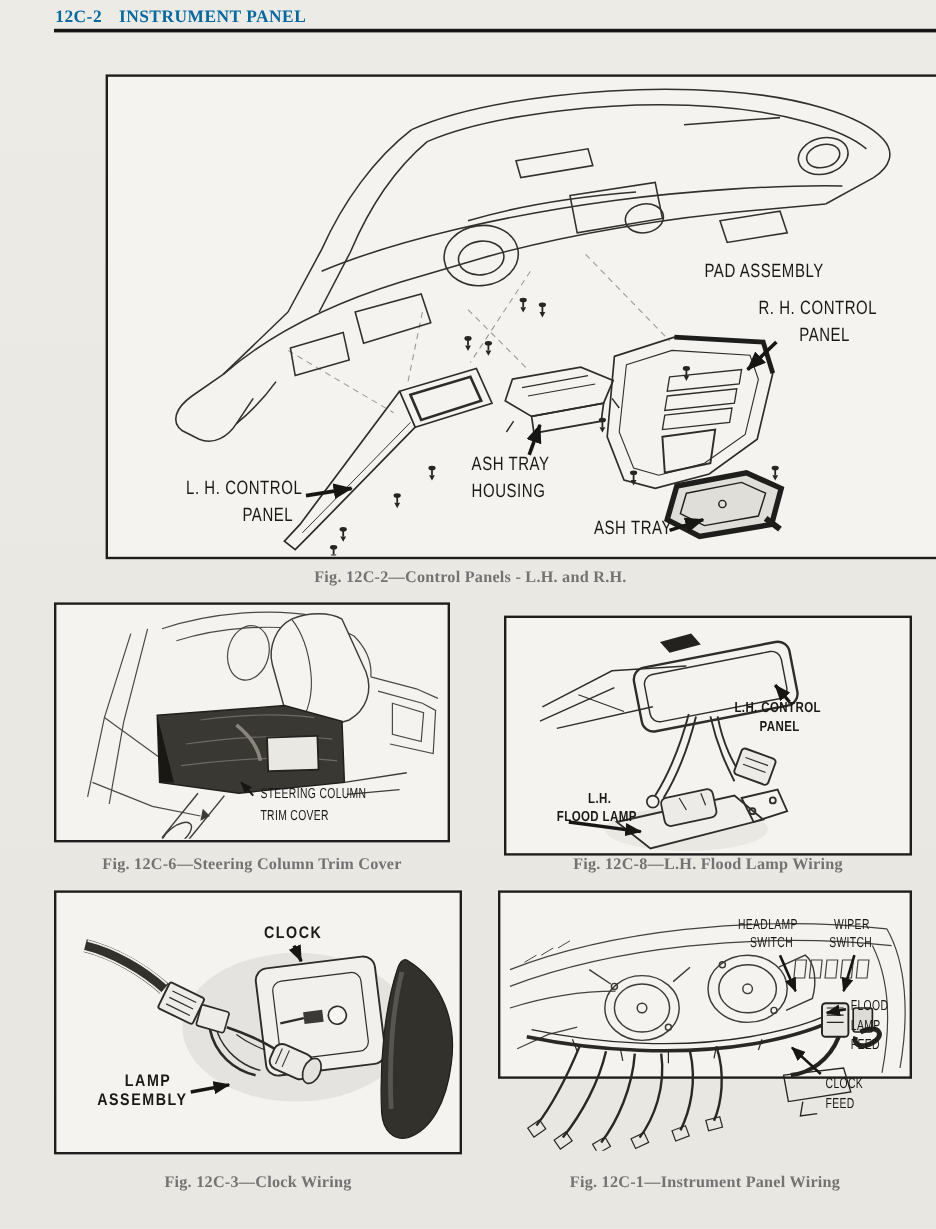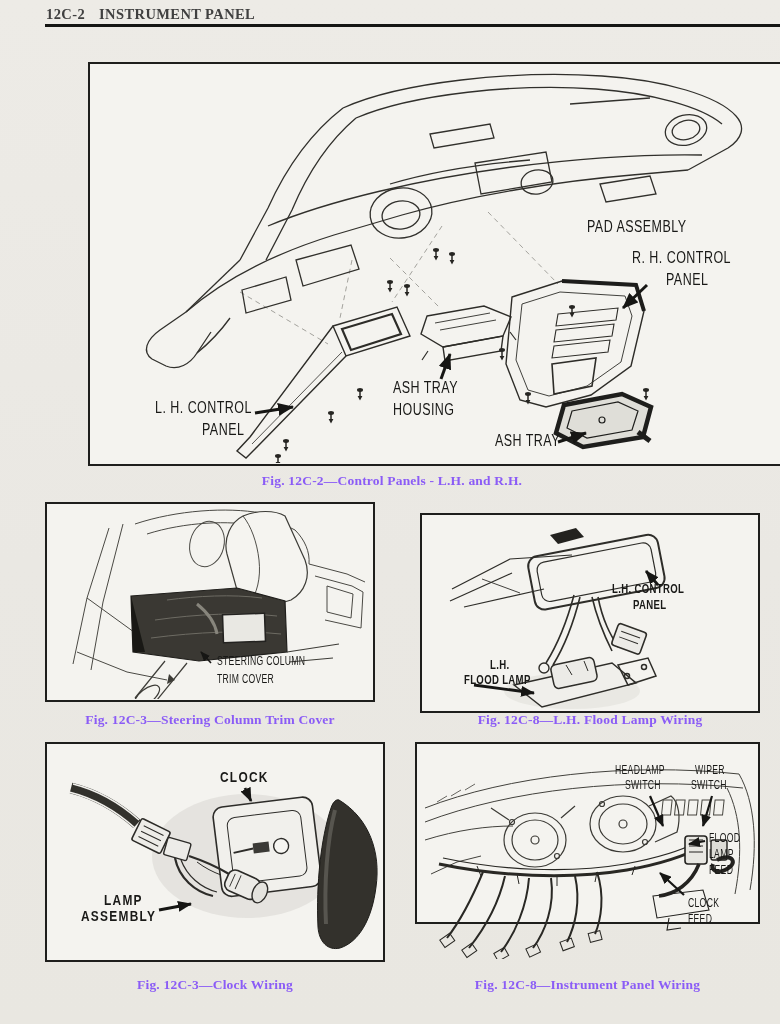--- a/index.html
+++ b/index.html
@@ -4,31 +4,31 @@
 <style>
   html,body{margin:0;padding:0;}
   body{
     width:780px;height:1024px;position:relative;overflow:hidden;
     background:linear-gradient(180deg,#edebe6 0%,#eae8e3 55%,#e9e7e1 100%);
     font-family:"Liberation Sans",sans-serif;color:#1c1c1a;
   }
   .hdr{
     position:absolute;left:46px;top:6px;
     font-family:"Liberation Serif",serif;font-weight:700;font-size:14.5px;
-    letter-spacing:0.4px;color:#404040;white-space:nowrap;
+    letter-spacing:0.4px;color:#0369a1;white-space:nowrap;
   }
   .hdr .code{margin-right:14px;}
   .hdr-rule{position:absolute;left:45px;top:24px;width:735px;height:2.6px;background:#151513;}
   .figbox{
     position:absolute;background:#f4f3ef;border:2.5px solid #1e1e1c;box-sizing:border-box;
   }
   .figbox svg{position:absolute;left:0;top:0;}
   .caption{
     position:absolute;font-family:"Liberation Serif",serif;font-weight:700;
-    font-size:13.5px;color:#8b5cf6;text-align:center;letter-spacing:0.2px;white-space:nowrap;
+    font-size:13.5px;color:#737373;text-align:center;letter-spacing:0.2px;white-space:nowrap;
   }
   .fl{position:absolute;line-height:1;white-space:nowrap;color:#191917;transform-origin:left top;}
   .fl-lg{font-size:16px;letter-spacing:0.6px;transform:scaleX(0.78);}
   .fl-sm{font-size:12px;letter-spacing:0.4px;transform:scaleX(0.72);}
   .fl-b{font-size:12px;font-weight:700;letter-spacing:0.4px;transform:scaleX(0.8);}
   .fl-clk{font-size:14px;font-weight:700;letter-spacing:1.5px;transform:scaleX(0.85);}
 </style>
 </head>
 <body>
 
@@ -180,21 +180,21 @@
       <path d="M140,159 L110,196"></path>
       <ellipse cx="100" cy="192" rx="15" ry="7" transform="rotate(-38 100 192)"></ellipse>
       <path d="M122,170 L128,176 L120,180 Z" fill="#3d3c37" stroke="none"></path>
       <path d="M240,148 L292,140 M242,158 L286,154"></path>
     </g>
     <line x1="164" y1="159" x2="154" y2="148" stroke="#161614" stroke-width="1.6" marker-end="url(#ah3)"></line>
   </svg>
   <div class="fl fl-sm" style="left:170px;top:151px;">STEERING COLUMN</div>
   <div class="fl fl-sm" style="left:170px;top:169px;">TRIM COVER</div>
 </div>
-<div class="caption" style="left:45px;top:712px;width:330px;">Fig. 12C-3—Steering Column Trim Cover</div>
+<div class="caption" style="left:45px;top:712px;width:330px;">Fig. 12C-6—Steering Column Trim Cover</div>
 
 <div class="figbox" style="left:420px;top:502px;width:340px;height:200px;margin-top:11px;">
   <svg width="335" height="195" viewBox="0 0 335 195">
     <defs>
       <marker id="ah4" markerUnits="userSpaceOnUse" markerWidth="14" markerHeight="11" refX="13" refY="5.5" orient="auto">
           <path d="M0,0 L14,5.5 L0,11 Z" fill="#161614"></path>
         </marker>
     </defs>
     <g stroke="#2e2d29" fill="none">
       <g transform="rotate(-11 175 55)">
@@ -287,21 +287,21 @@
       <line x1="198" y1="44" x2="204" y2="57" marker-end="url(#ah5)"></line>
       <line x1="112" y1="166" x2="144" y2="160" marker-end="url(#ah5)"></line>
     </g>
   </svg>
   <div class="fl fl-clk" style="left:173px;top:26px;">CLOCK</div>
   <div class="fl fl-clk" style="left:57px;top:149px;">LAMP</div>
   <div class="fl fl-clk" style="left:34px;top:165px;">ASSEMBLY</div>
 </div>
 <div class="caption" style="left:45px;top:977px;width:340px;">Fig. 12C-3—Clock Wiring</div>
 
-<div class="figbox" style="left:415px;top:742px;width:345px;height:182px;">
+<div class="figbox" style="left:415px;top:742px;width:345px;height:157px;">
   <svg width="340" height="215" viewBox="0 0 340 215">
     <defs>
       <marker id="ah6" markerUnits="userSpaceOnUse" markerWidth="12" markerHeight="10" refX="11" refY="5" orient="auto">
           <path d="M0,0 L12,5 L0,10 Z" fill="#161614"></path>
         </marker>
     </defs>
     <g stroke="#42413c" fill="none" stroke-width="1">
       <path d="M8,64 C90,32 210,18 322,30"></path>
       <path d="M8,78 C92,46 212,32 326,44"></path>
       <path d="M322,30 C338,58 341,100 333,146"></path>
@@ -369,13 +369,13 @@
   <div class="fl fl-sm" style="left:198px;top:20px;">HEADLAMP</div>
   <div class="fl fl-sm" style="left:208px;top:35px;">SWITCH</div>
   <div class="fl fl-sm" style="left:278px;top:20px;">WIPER</div>
   <div class="fl fl-sm" style="left:274px;top:35px;">SWITCH</div>
   <div class="fl fl-sm" style="left:292px;top:88px;">FLOOD</div>
   <div class="fl fl-sm" style="left:292px;top:104px;">LAMP</div>
   <div class="fl fl-sm" style="left:292px;top:120px;">FEED</div>
   <div class="fl fl-sm" style="left:271px;top:153px;">CLOCK</div>
   <div class="fl fl-sm" style="left:271px;top:169px;">FEED</div>
 </div>
-<div class="caption" style="left:415px;top:977px;width:345px;">Fig. 12C-8—Instrument Panel Wiring</div>
+<div class="caption" style="left:415px;top:977px;width:345px;">Fig. 12C-1—Instrument Panel Wiring</div>
 
 </body></html>

